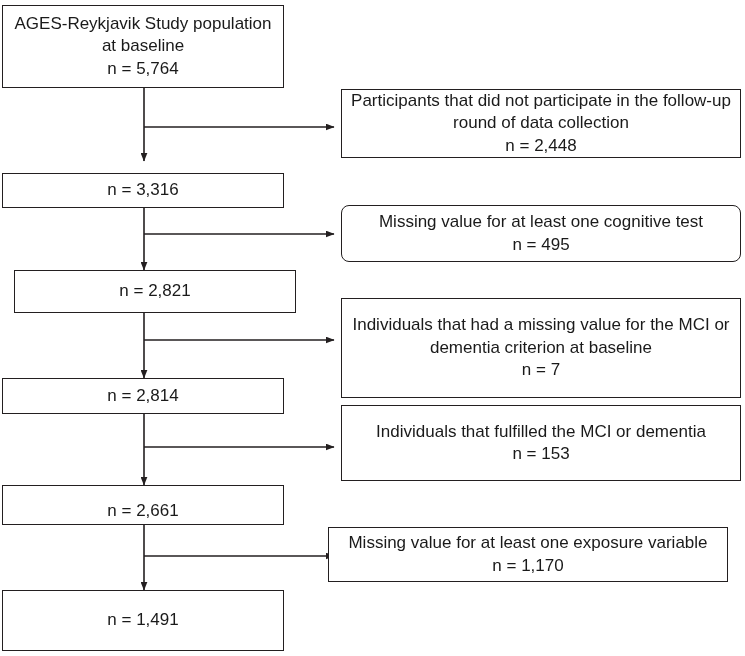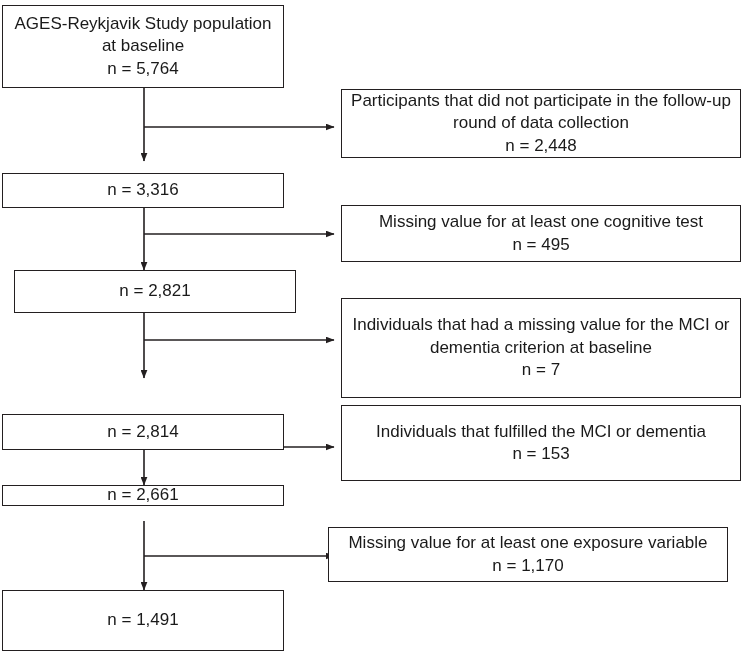--- a/index.html
+++ b/index.html
@@ -84,39 +84,39 @@
   </div>
 
   <div class="node-box" style="left:2px; top:161px; width:282px; height:35px;margin-top:12px;">
     <span class="node-line">n = 3,316</span>
   </div>
 
   <div class="node-box" style="left:2px; top:270px; width:282px; height:43px;margin-left:12px;">
     <span class="node-line">n = 2,821</span>
   </div>
 
-  <div class="node-box" style="left:2px; top:378px; width:282px; height:36px;margin-top:36px;">
+  <div class="node-box" style="left:2px; top:378px; width:282px; height:36px;">
     <span class="node-line">n = 2,814</span>
   </div>
 
-  <div class="node-box" style="left:2px; top:485px; width:282px; height:21px;">
+  <div class="node-box" style="left:2px; top:485px; width:282px; height:40px;justify-content:flex-end;">
     <span class="node-line">n = 2,661</span>
   </div>
 
   <div class="node-box" style="left:2px; top:590px; width:282px; height:61px;">
     <span class="node-line">n = 1,491</span>
   </div>
 
   <div class="node-box" style="left:341px; top:89px; width:400px; height:69px;">
     <span class="node-line">Participants that did not participate in the follow-up</span>
     <span class="node-line">round of data collection</span>
     <span class="node-line">n = 2,448</span>
   </div>
 
-  <div class="node-box" style="left:341px; top:205px; width:400px; height:57px;">
+  <div class="node-box" style="left:341px; top:205px; width:400px; height:57px;border-radius:8px;">
     <span class="node-line">Missing value for at least one cognitive test</span>
     <span class="node-line">n = 495</span>
   </div>
 
   <div class="node-box" style="left:341px; top:298px; width:400px; height:100px;">
     <span class="node-line">Individuals that had a missing value for the MCI or</span>
     <span class="node-line">dementia criterion at baseline</span>
     <span class="node-line">n = 7</span>
   </div>
 

